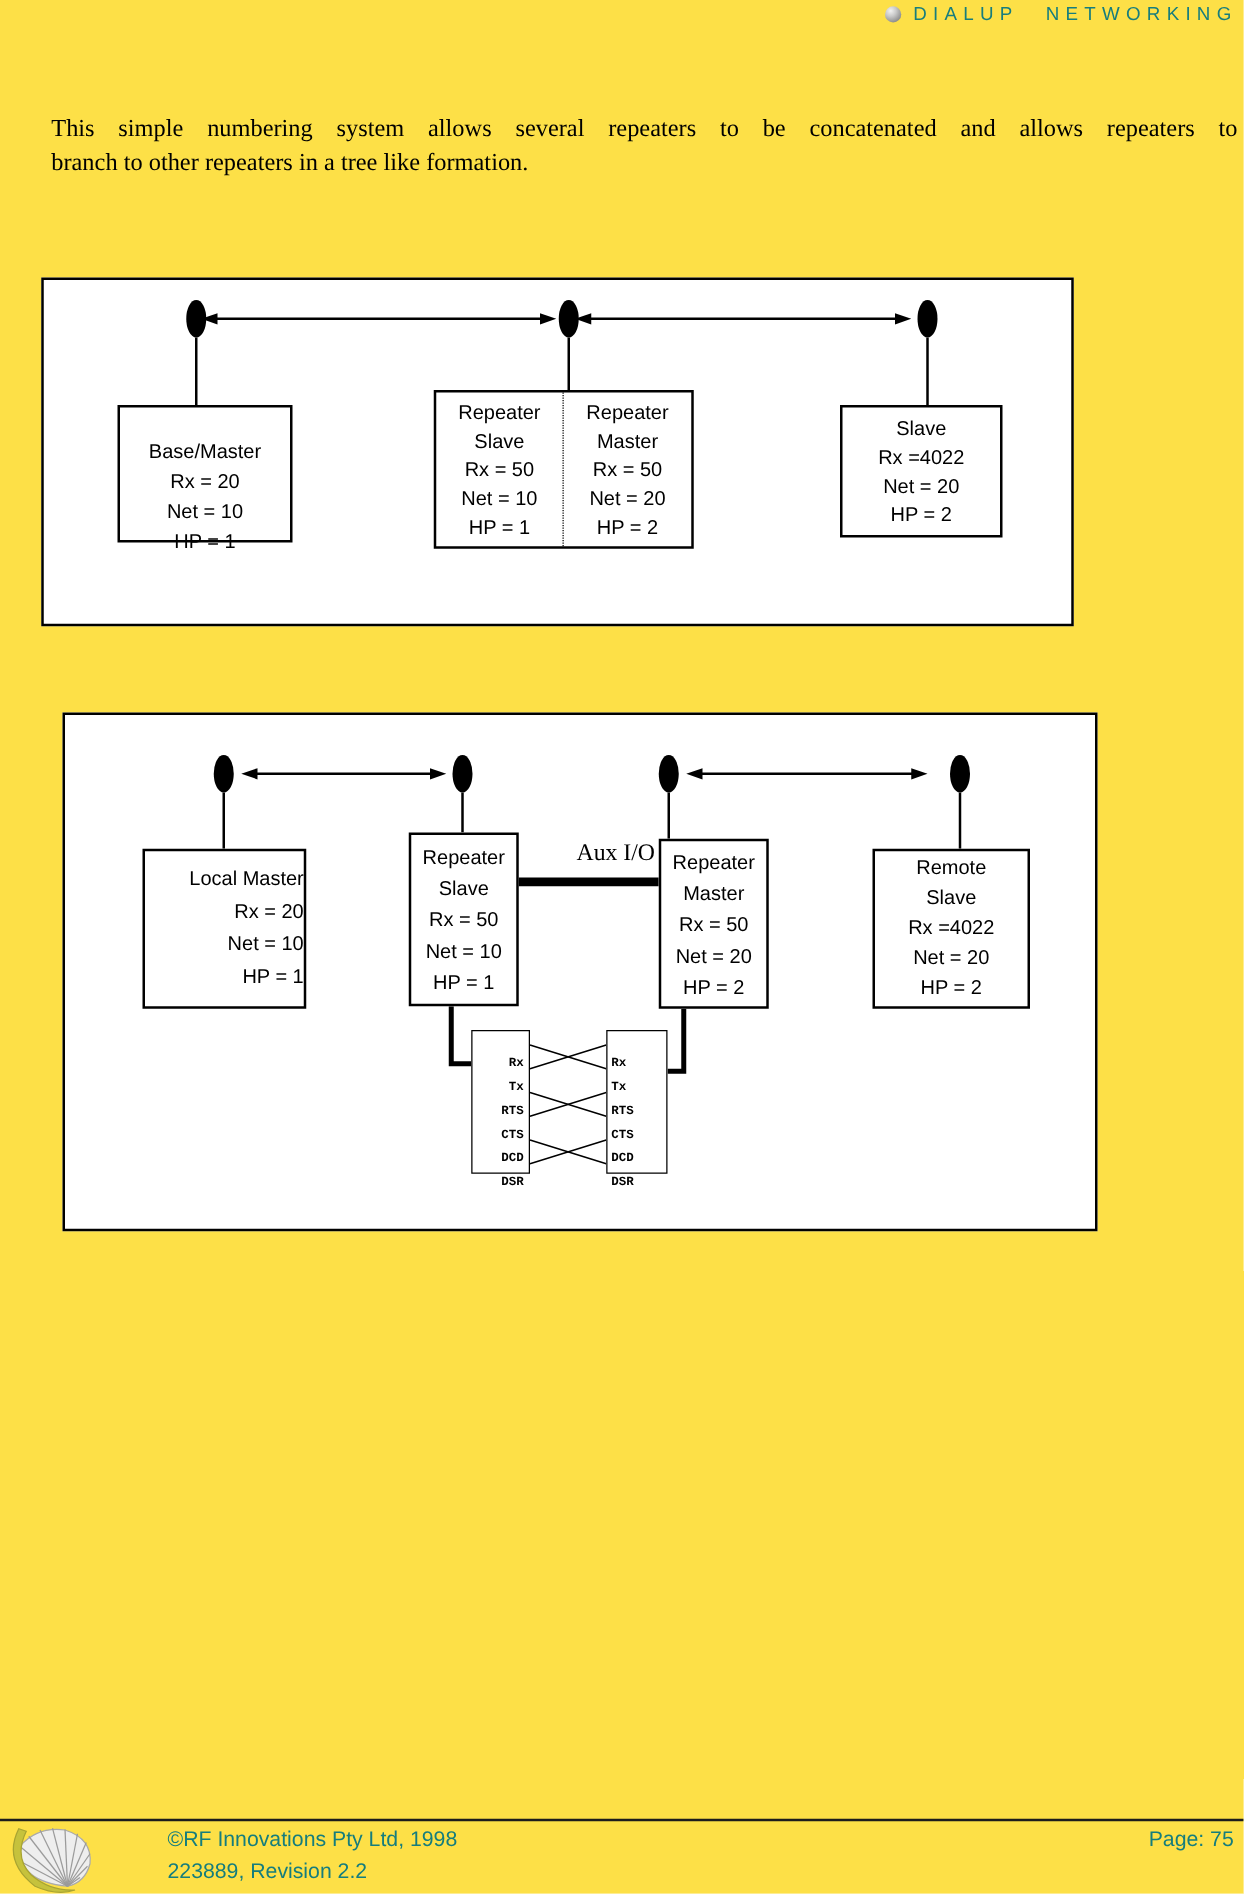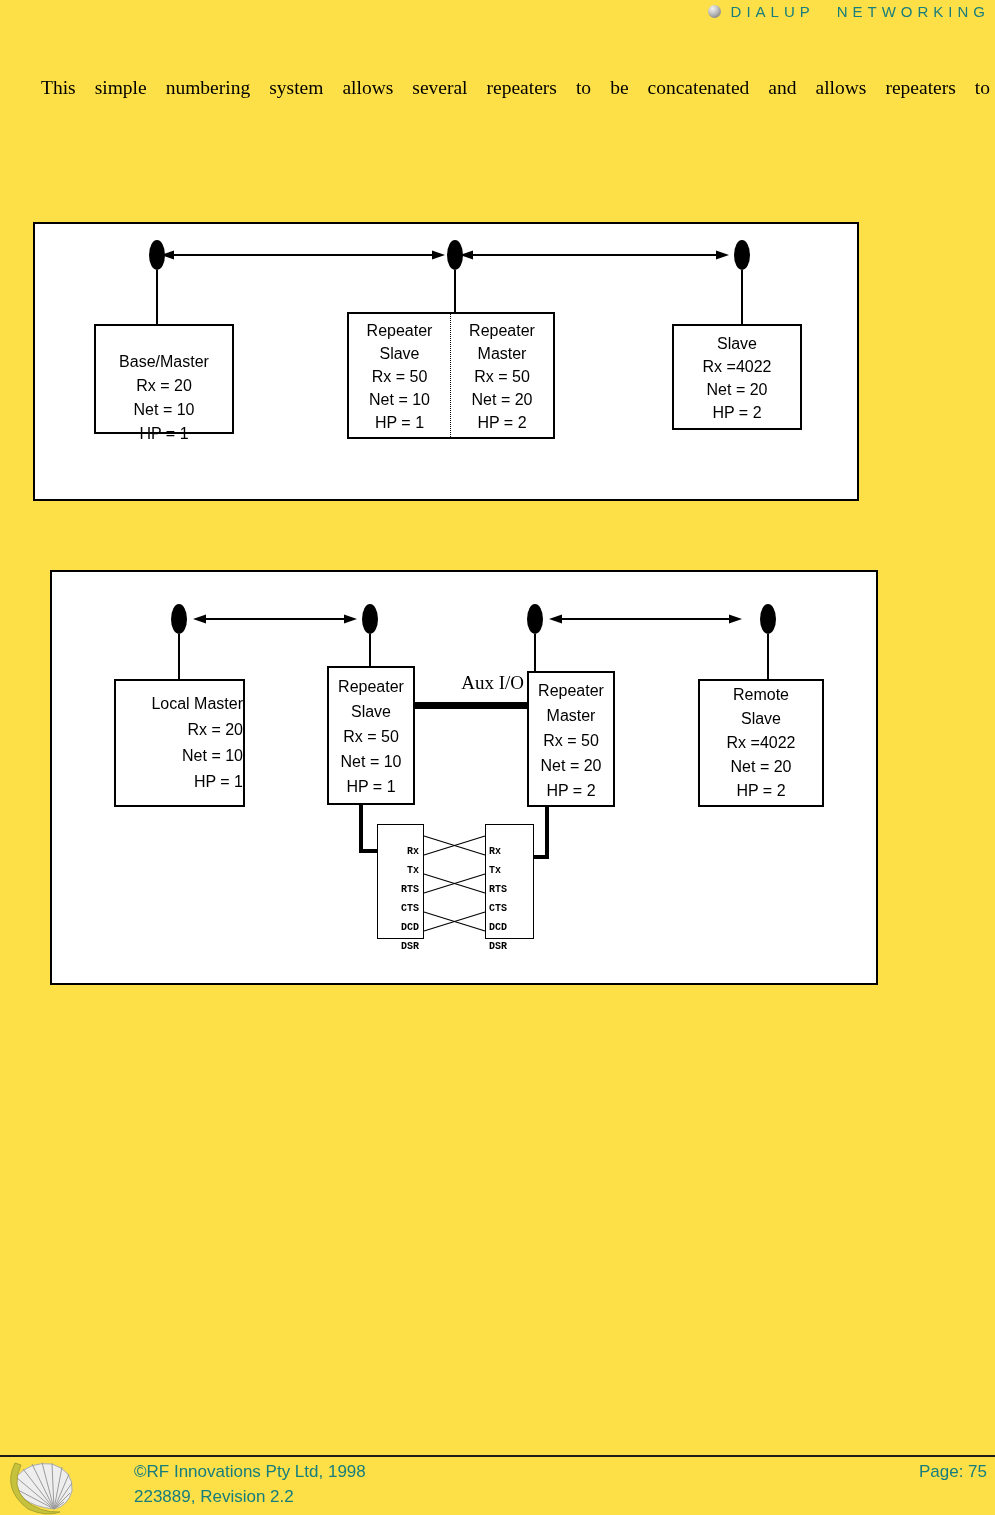--- a/index.html
+++ b/index.html
@@ -17,21 +17,21 @@
   .brand {
     color:#177d7d; font-size:15px; letter-spacing:5px; word-spacing:13px;
     font-family:"Liberation Sans", sans-serif; white-space:nowrap;
   }
 
   
   .para {
     position:absolute; left:41px; top:74px; width:949px;
     font-family:"Liberation Serif", serif; font-size:19.5px; line-height:27px; color:#000;
   }
-  .para .j  { text-align:justify; text-align-last:justify; }
+  .para .j  { text-align:justify; text-align-last:justify;margin-top:16px; }
   .para .l2 { text-align:left; }
 
   
   .figure {
     position:absolute; box-sizing:border-box; border:2px solid #000; background:#fff;
   }
   .fig1 { left:33px;  top:222px; width:826px; height:279px; }
   .fig2 { left:50px;  top:570px; width:828px; height:415px; }
   .figsvg { position:absolute; left:0; top:0; pointer-events:none; }
 
@@ -95,20 +95,21 @@
 
 <div class="page">
 
   <div class="header">
     <span class="sphere"></span>
     <span class="brand">DIALUP NETWORKING</span>
   </div>
 
   <div class="para">
     <div class="j">This simple numbering system allows several repeaters to be concatenated and allows repeaters to</div>
+    <div class="l2">branch to other repeaters in a tree like formation.</div>
   </div>
 
   <div class="figure fig1">
     <svg class="figsvg" width="822" height="275" viewBox="0 0 822 275">
 
       <ellipse cx="122" cy="31" rx="8" ry="15" fill="#000"></ellipse>
       <ellipse cx="420" cy="31" rx="8" ry="15" fill="#000"></ellipse>
       <ellipse cx="707" cy="31" rx="8" ry="15" fill="#000"></ellipse>
 
       <line x1="122" y1="46" x2="122" y2="100" stroke="#000" stroke-width="2"></line>

